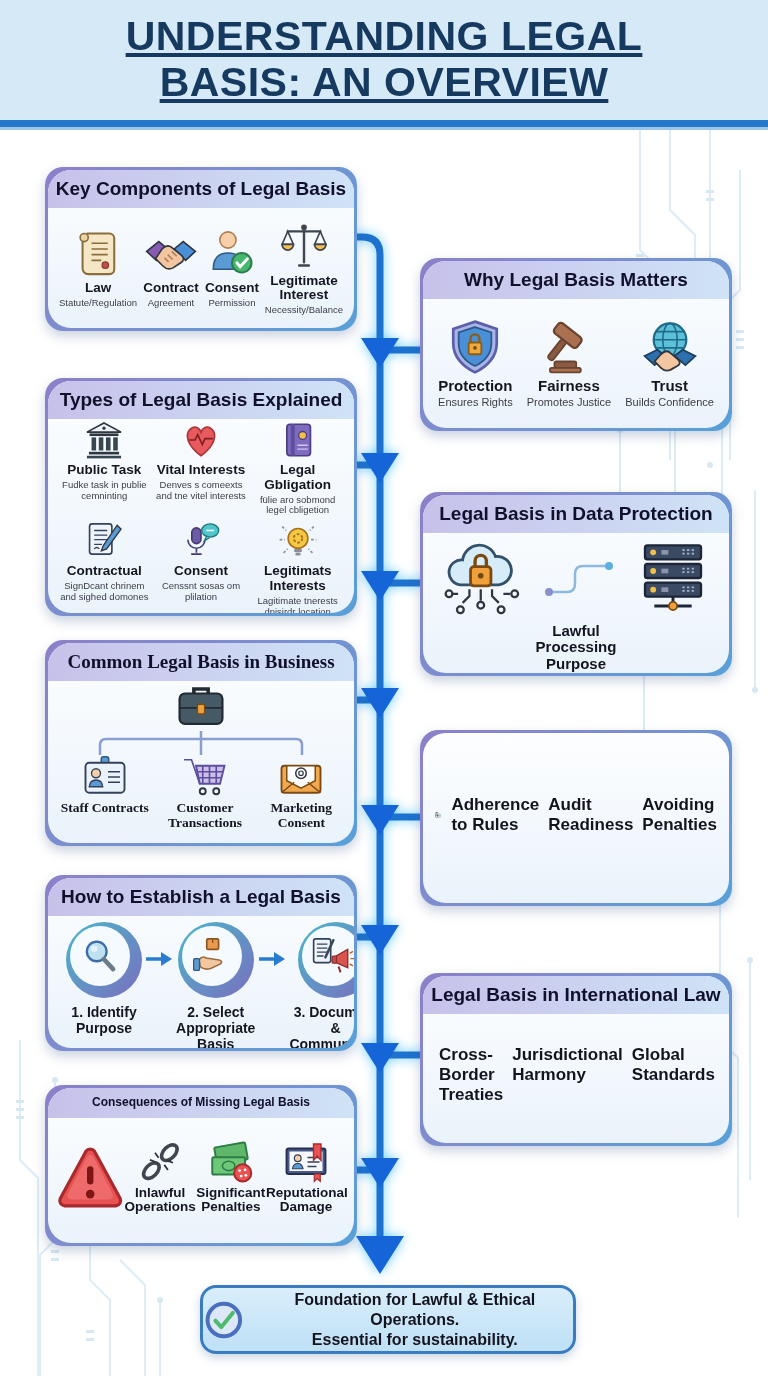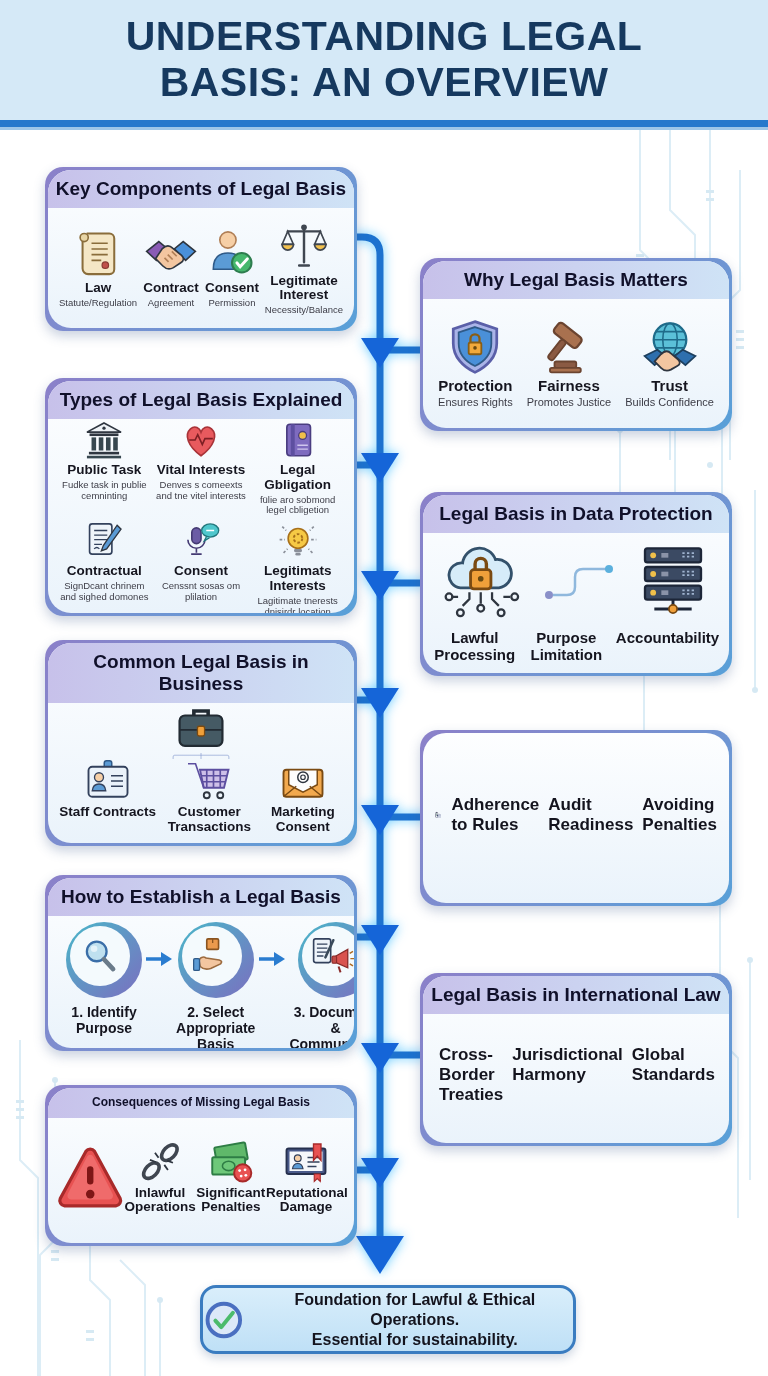--- a/index.html
+++ b/index.html
@@ -2,21 +2,21 @@
 <html><head>
 <meta charset="utf-8">
 <style>
   html,body{margin:0;padding:0;}
   body{font-family:"Liberation Sans",sans-serif;background:#ffffff;}
   #canvas{position:relative;width:768px;height:1376px;margin:0 auto;background:#ffffff;overflow:hidden;}
 
   
   .banner{position:absolute;left:0;top:0;width:768px;height:120px;background:#d5e9f7;
           display:flex;flex-direction:column;align-items:center;justify-content:center;}
-  .banner h1{margin:0;text-align:center;color:#16395f;font-weight:800;font-size:41px;line-height:1.12;letter-spacing:.5px;}
+  .banner h1{margin:0;text-align:center;color:#16395f;font-weight:800;font-size:41px;line-height:1.12;letter-spacing:.5px;text-decoration:underline;}
   .banner-bar{position:absolute;left:0;top:120px;width:768px;height:7px;background:#2478cc;}
   .banner-bar2{position:absolute;left:0;top:127px;width:768px;height:3px;background:#9cc6e8;}
 
   
   .circuit{position:absolute;pointer-events:none;opacity:.85;}
 
   
   .card{position:absolute;border-radius:18px;padding:3px;
         background:linear-gradient(135deg,#8b80c9 0%,#7b8fd0 45%,#58a0d8 100%);
         box-shadow:0 5px 12px rgba(60,90,140,.28);}
@@ -353,35 +353,35 @@
             <circle cx="19" cy="30" r="2.5" fill="#f0c04a"></circle>
             <circle cx="19" cy="46" r="2.5" fill="#f0c04a"></circle>
           <rect x="26" y="12" width="6" height="4" fill="#8a93a8"></rect>
             <rect x="26" y="28" width="6" height="4" fill="#8a93a8"></rect>
             <rect x="26" y="44" width="6" height="4" fill="#8a93a8"></rect>
           <path d="M44 12 h12 M44 15 h12 M44 28 h12 M44 31 h12 M44 44 h12 M44 47 h12" stroke="#9fb3cf" stroke-width="1.5" stroke-dasharray="2 2"></path>
           <path d="M36 52 v8 M20 60 h32" stroke="#1d2638" stroke-width="2.5"></path>
           <circle cx="36" cy="60" r="3.5" fill="#f0a03a" stroke="#7a4a12" stroke-width="1.5"></circle>
         </svg>
       </div>
-      <div style="display:flex;justify-content:space-around;padding:2px 6px 10px 6px;">
+      <div style="display:flex;justify-content:space-around;padding:2px 6px 10px 6px;flex-direction:column;">
         <div class="item">
             <div class="lbl" style="max-width:84px;">Lawful Processing</div>
           </div>
         <div class="item">
             <div class="lbl" style="max-width:84px;">Purpose Limitation</div>
           </div>
         <div class="item">
             <div class="lbl">Accountability</div>
           </div>
       </div>
     </div>
   </div>
 
-  <div class="card" style="left:45px;top:640px;width:306px;height:200px;">
+  <div class="card" style="left:45px;top:640px;width:306px;height:200px;font-family:Liberation Serif, serif;">
     <div class="card-inner">
       <div class="card-head">Common Legal Basis in Business</div>
       <div style="display:flex;justify-content:center;">
         <svg width="58" height="50" viewBox="0 0 64 56">
           <path d="M24 16 v-7 h16 v7" fill="none" stroke="#222b33" stroke-width="4"></path>
           <rect x="8" y="14" width="48" height="34" rx="6" fill="#455a64" stroke="#222b33" stroke-width="2.5"></rect>
           <path d="M8 30 h48" stroke="#222b33" stroke-width="2"></path>
           <rect x="28" y="26" width="8" height="11" rx="2" fill="#f0a03a" stroke="#7a4a12" stroke-width="1.5"></rect>
         </svg>
       </div>

